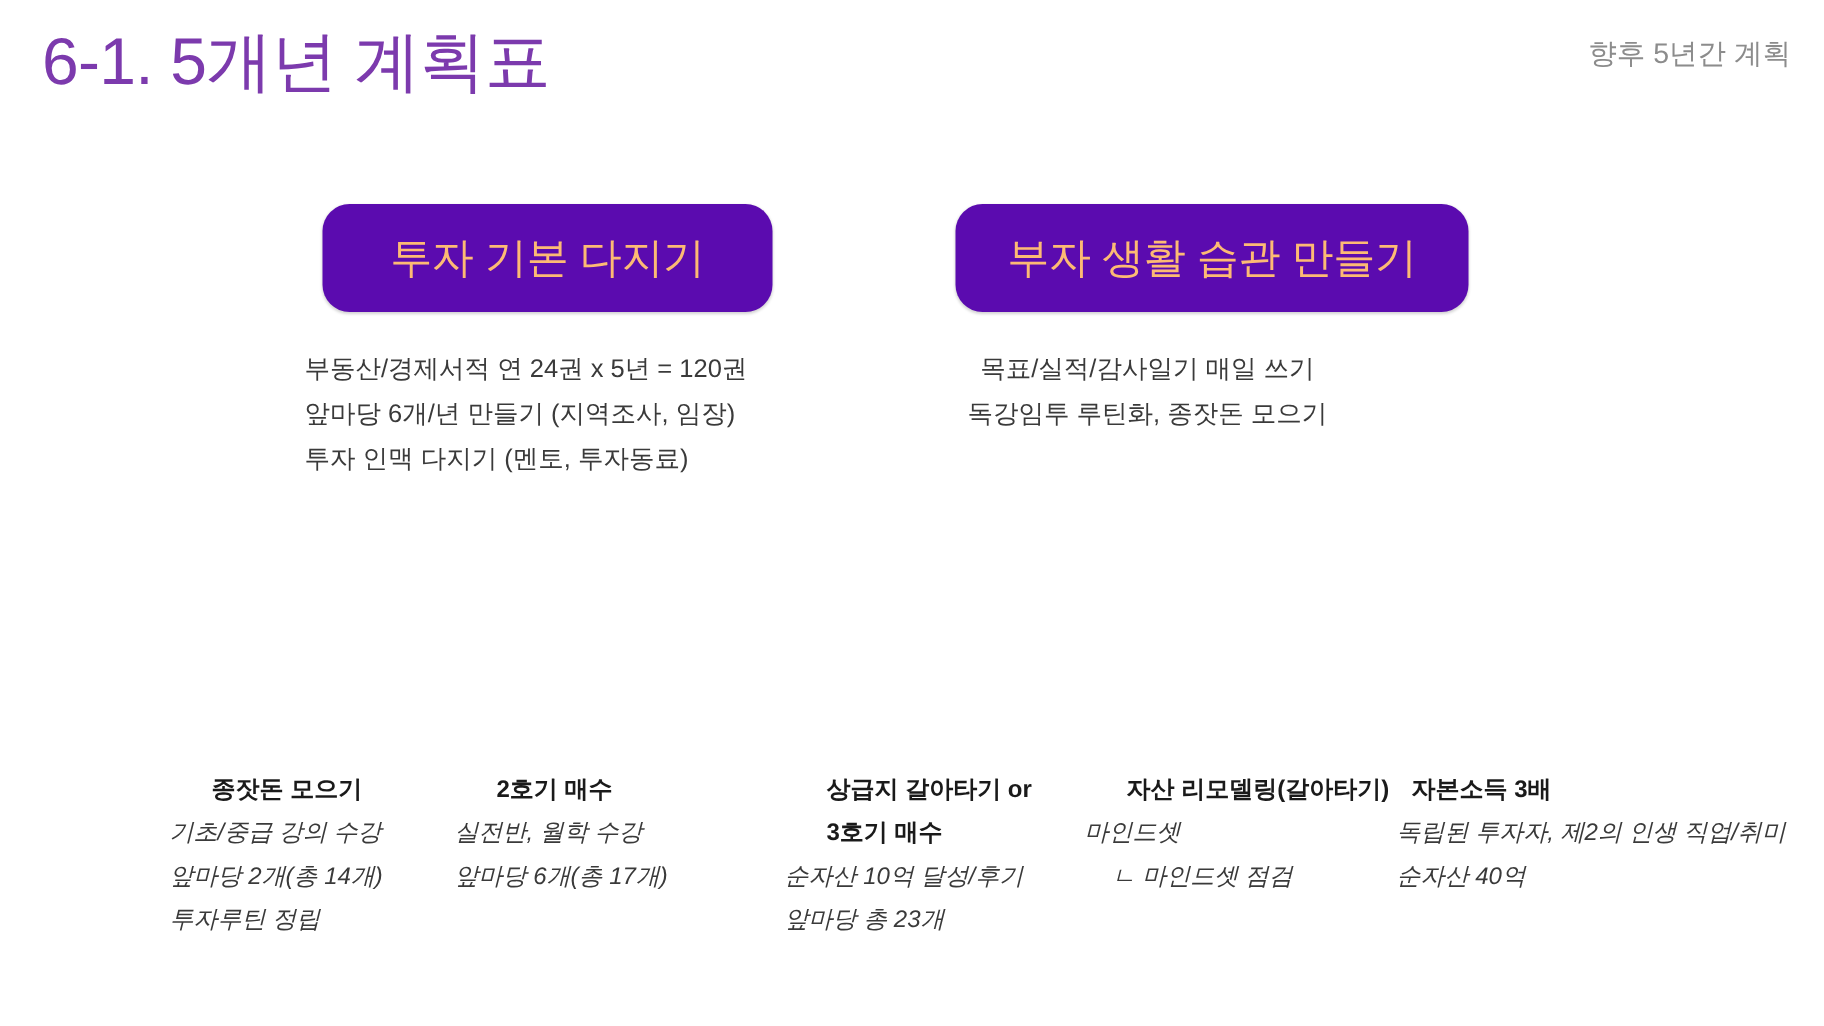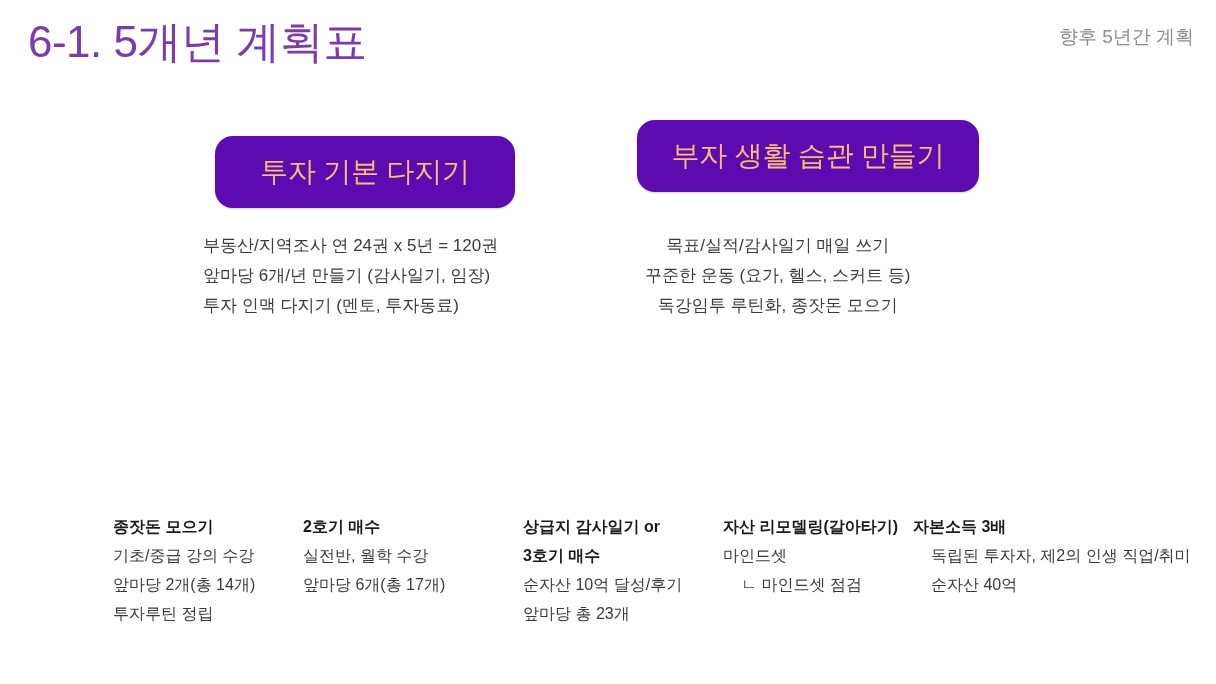--- a/index.html
+++ b/index.html
@@ -55,21 +55,21 @@
     display: flex;
     align-items: center;
     justify-content: center;
     font-size: 28px;
     font-weight: 400;
     letter-spacing: -0.2px;
     white-space: nowrap;
     box-shadow: 0 1px 2px rgba(0,0,0,0.18);
   }
   .pill-1 { left: 215px; top: 136px; width: 300px; }
-  .pill-2 { left: 637px; top: 120px; width: 342px; }
+  .pill-2 { left: 637px; top: 136px; width: 342px; }
 
   
   .pill-notes {
     position: absolute;
     font-size: 17px;
     line-height: 30px;
     color: #3A3A3A;
     white-space: nowrap;
   }
   .notes-1 { left: 203px; top: 231px; }
@@ -90,50 +90,51 @@
     position: absolute;
     font-size: 16px;
     line-height: 29px;
     color: #3A3A3A;
   }
   .caption .head {
     display: block;
     font-weight: bold;
     color: #1a1a1a;
     white-space: nowrap;
+    margin-left: 28px;
   }
   .caption .line {
     display: block;
     white-space: nowrap;
+    font-style: italic;
   }
   .caption .line.indent { padding-left: 18px; }
 </style>
 </head>
 <body>
 
 <div class="slide">
 
   <div class="slide-title">6-1. 5개년 계획표</div>
   <div class="slide-kicker">향후 5년간 계획</div>
 
   <div class="pill pill-1">
     <span>투자 기본 다지기</span>
   </div>
   <div class="pill-notes notes-1">
-    <span class="ln">부동산/지역조사 연 24권 x 5년 = 120권</span>
-    <span class="ln">앞마당 6개/년 만들기 (감사일기, 임장)</span>
+    <span class="ln">부동산/경제서적 연 24권 x 5년 = 120권</span>
+    <span class="ln">앞마당 6개/년 만들기 (지역조사, 임장)</span>
     <span class="ln">투자 인맥 다지기 (멘토, 투자동료)</span>
   </div>
 
   <div class="pill pill-2">
     <span>부자 생활 습관 만들기</span>
   </div>
   <div class="pill-notes notes-2">
     <span class="ln">목표/실적/감사일기 매일 쓰기</span>
-    <span class="ln">꾸준한 운동 (요가, 헬스, 스커트 등)</span>
     <span class="ln">독강임투 루틴화, 종잣돈 모으기</span>
   </div>
 
   <div class="timeline">
     
     
     
     
 
     
@@ -150,21 +151,21 @@
     <span class="line">투자루틴 정립</span>
   </div>
 
   <div class="caption" style="left:303px;top:512px;">
     <span class="head">2호기 매수</span>
     <span class="line">실전반, 월학 수강</span>
     <span class="line">앞마당 6개(총 17개)</span>
   </div>
 
   <div class="caption" style="left:523px;top:512px;">
-    <span class="head">상급지 감사일기 or</span>
+    <span class="head">상급지 갈아타기 or</span>
     <span class="head">3호기 매수</span>
     <span class="line">순자산 10억 달성/후기</span>
     <span class="line">앞마당 총 23개</span>
   </div>
 
   <div class="caption" style="left:723px;top:512px;">
     <span class="head">자산 리모델링(갈아타기)</span>
     <span class="line">마인드셋</span>
     <span class="line indent">ㄴ 마인드셋 점검</span>
   </div>

